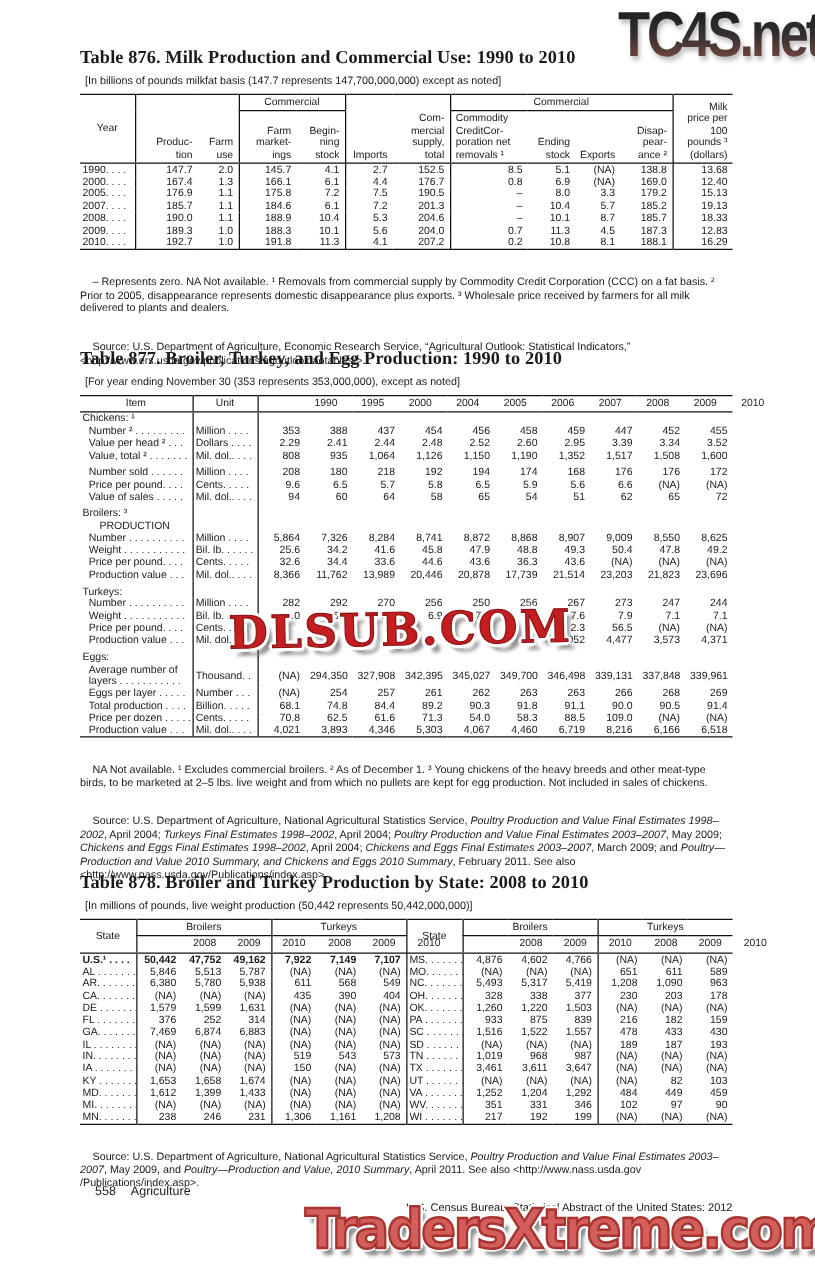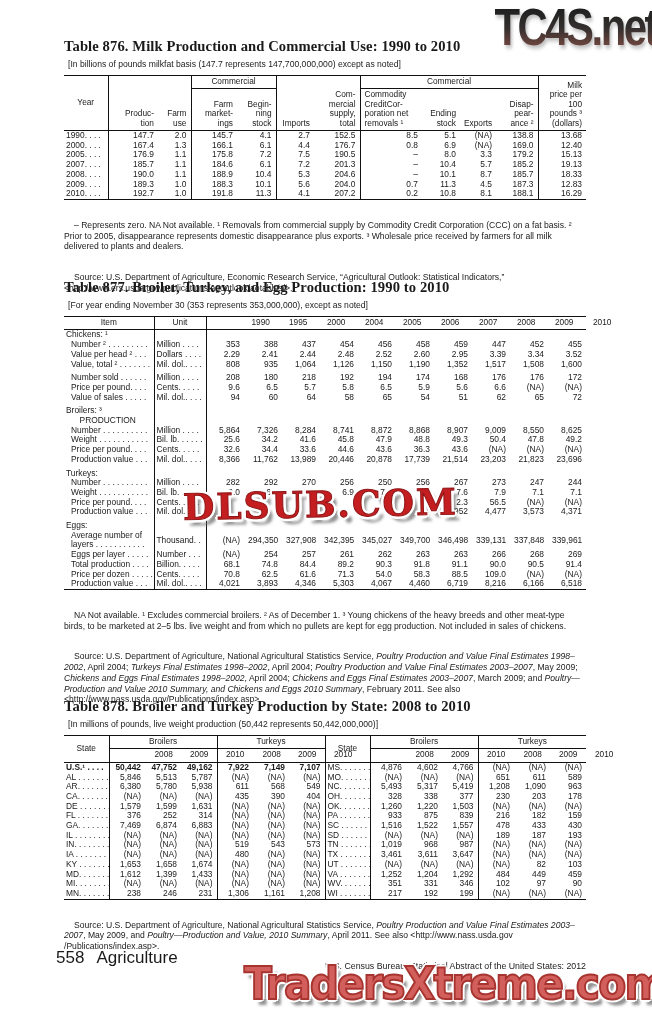--- a/index.html
+++ b/index.html
@@ -42,21 +42,21 @@
     color:#c41e20;-webkit-text-stroke:1px #8e1416;transform:rotate(-1.2deg);
     text-shadow:-3px 0 0 #fff,3px 0 0 #fff,0 -3px 0 #fff,0 3px 0 #fff,
       -2px -2px 0 #fff,2px -2px 0 #fff,-2px 2px 0 #fff,2px 2px 0 #fff,
       5px 6px 3px rgba(110,110,110,.75);}
   .wm-bot{position:absolute;left:244px;top:958px;z-index:6;
     font-family:"DejaVu Sans",sans-serif;font-weight:bold;font-size:44px;letter-spacing:-2px;
     color:#d25f5c;-webkit-text-stroke:2px #a83430;transform:scaleX(.93);transform-origin:0 0;
     text-shadow:-3px 0 0 #fff,3px 0 0 #fff,0 -3px 0 #fff,0 3px 0 #fff,
       -2px -2px 0 #fff,2px -2px 0 #fff,-2px 2px 0 #fff,2px 2px 0 #fff,
       5px 6px 3px rgba(110,110,110,.75);}
-  .footer-left{position:absolute;left:56px;top:948px;font-size:17px;}
+  .footer-left{position:absolute;left:76px;top:948px;font-size:10px;}
   .footer-left .pg{margin-right:12px;}
   .credit{position:absolute;right:66px;top:961px;font-size:8.8px;}
 </style>
 </head>
 <body>
 
 <div class="page">
 
   <div class="wm-top">TC4S.net</div>
 
@@ -762,21 +762,21 @@
             <td class="num">987</td>
             <td class="num vl">(NA)</td>
             <td class="num">(NA)</td>
             <td class="num">(NA)</td>
           </tr>
           <tr>
             <td class="lab">IA . . . . . . . .</td>
             <td class="num vl">(NA)</td>
             <td class="num">(NA)</td>
             <td class="num">(NA)</td>
-            <td class="num vl">480</td>
+            <td class="num vl">150</td>
             <td class="num">(NA)</td>
             <td class="num">(NA)</td>
             <td class="lab vl">TX . . . . . . .</td>
             <td class="num vl">3,461</td>
             <td class="num">3,611</td>
             <td class="num">3,647</td>
             <td class="num vl">(NA)</td>
             <td class="num">(NA)</td>
             <td class="num">(NA)</td>
           </tr>

